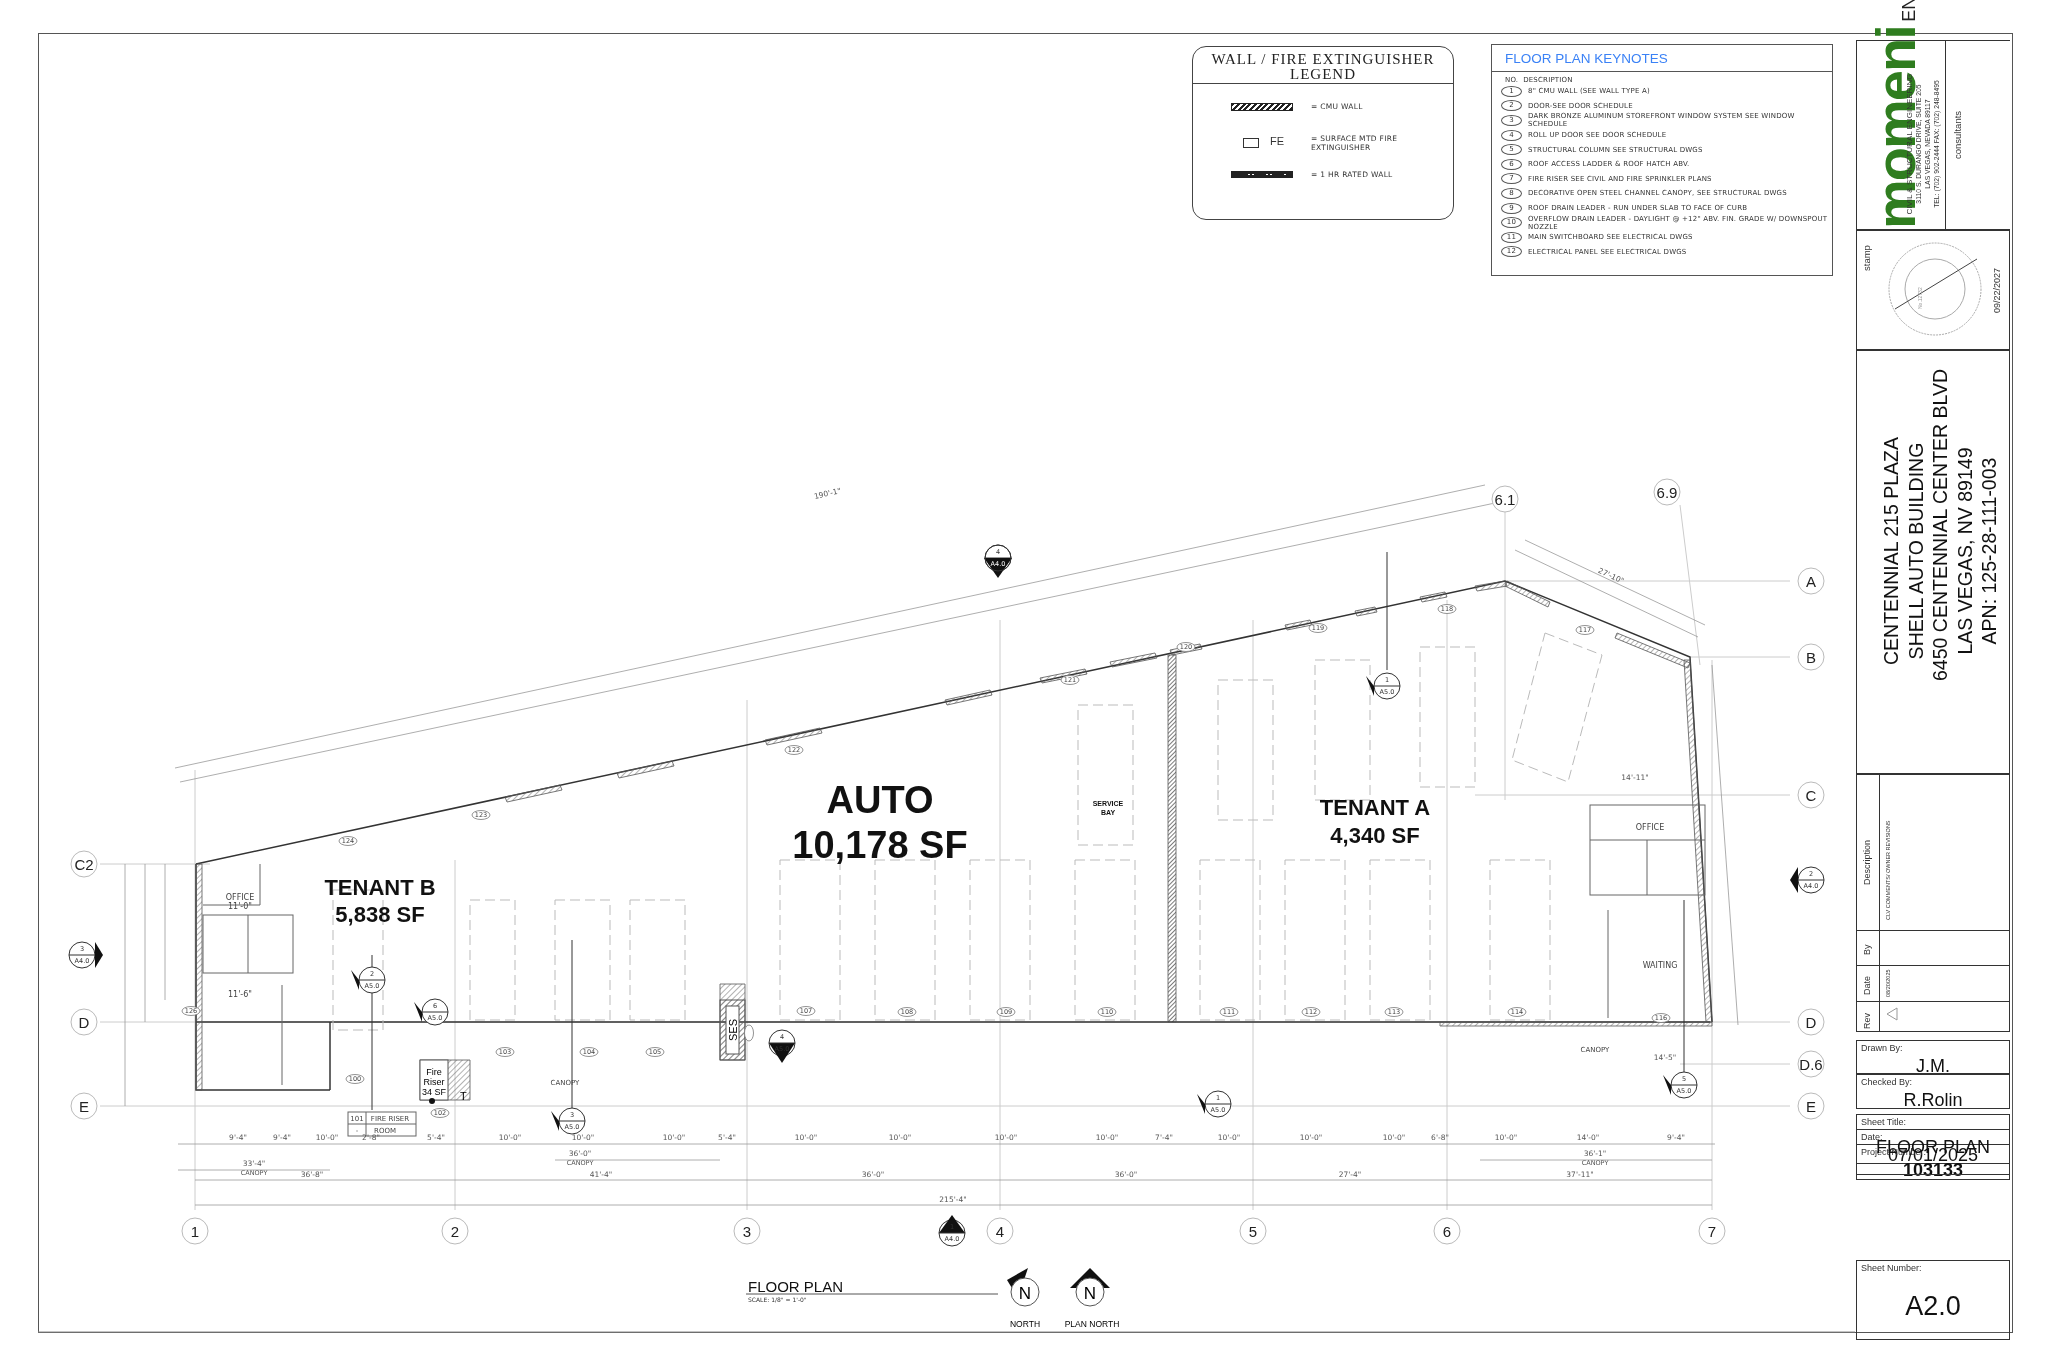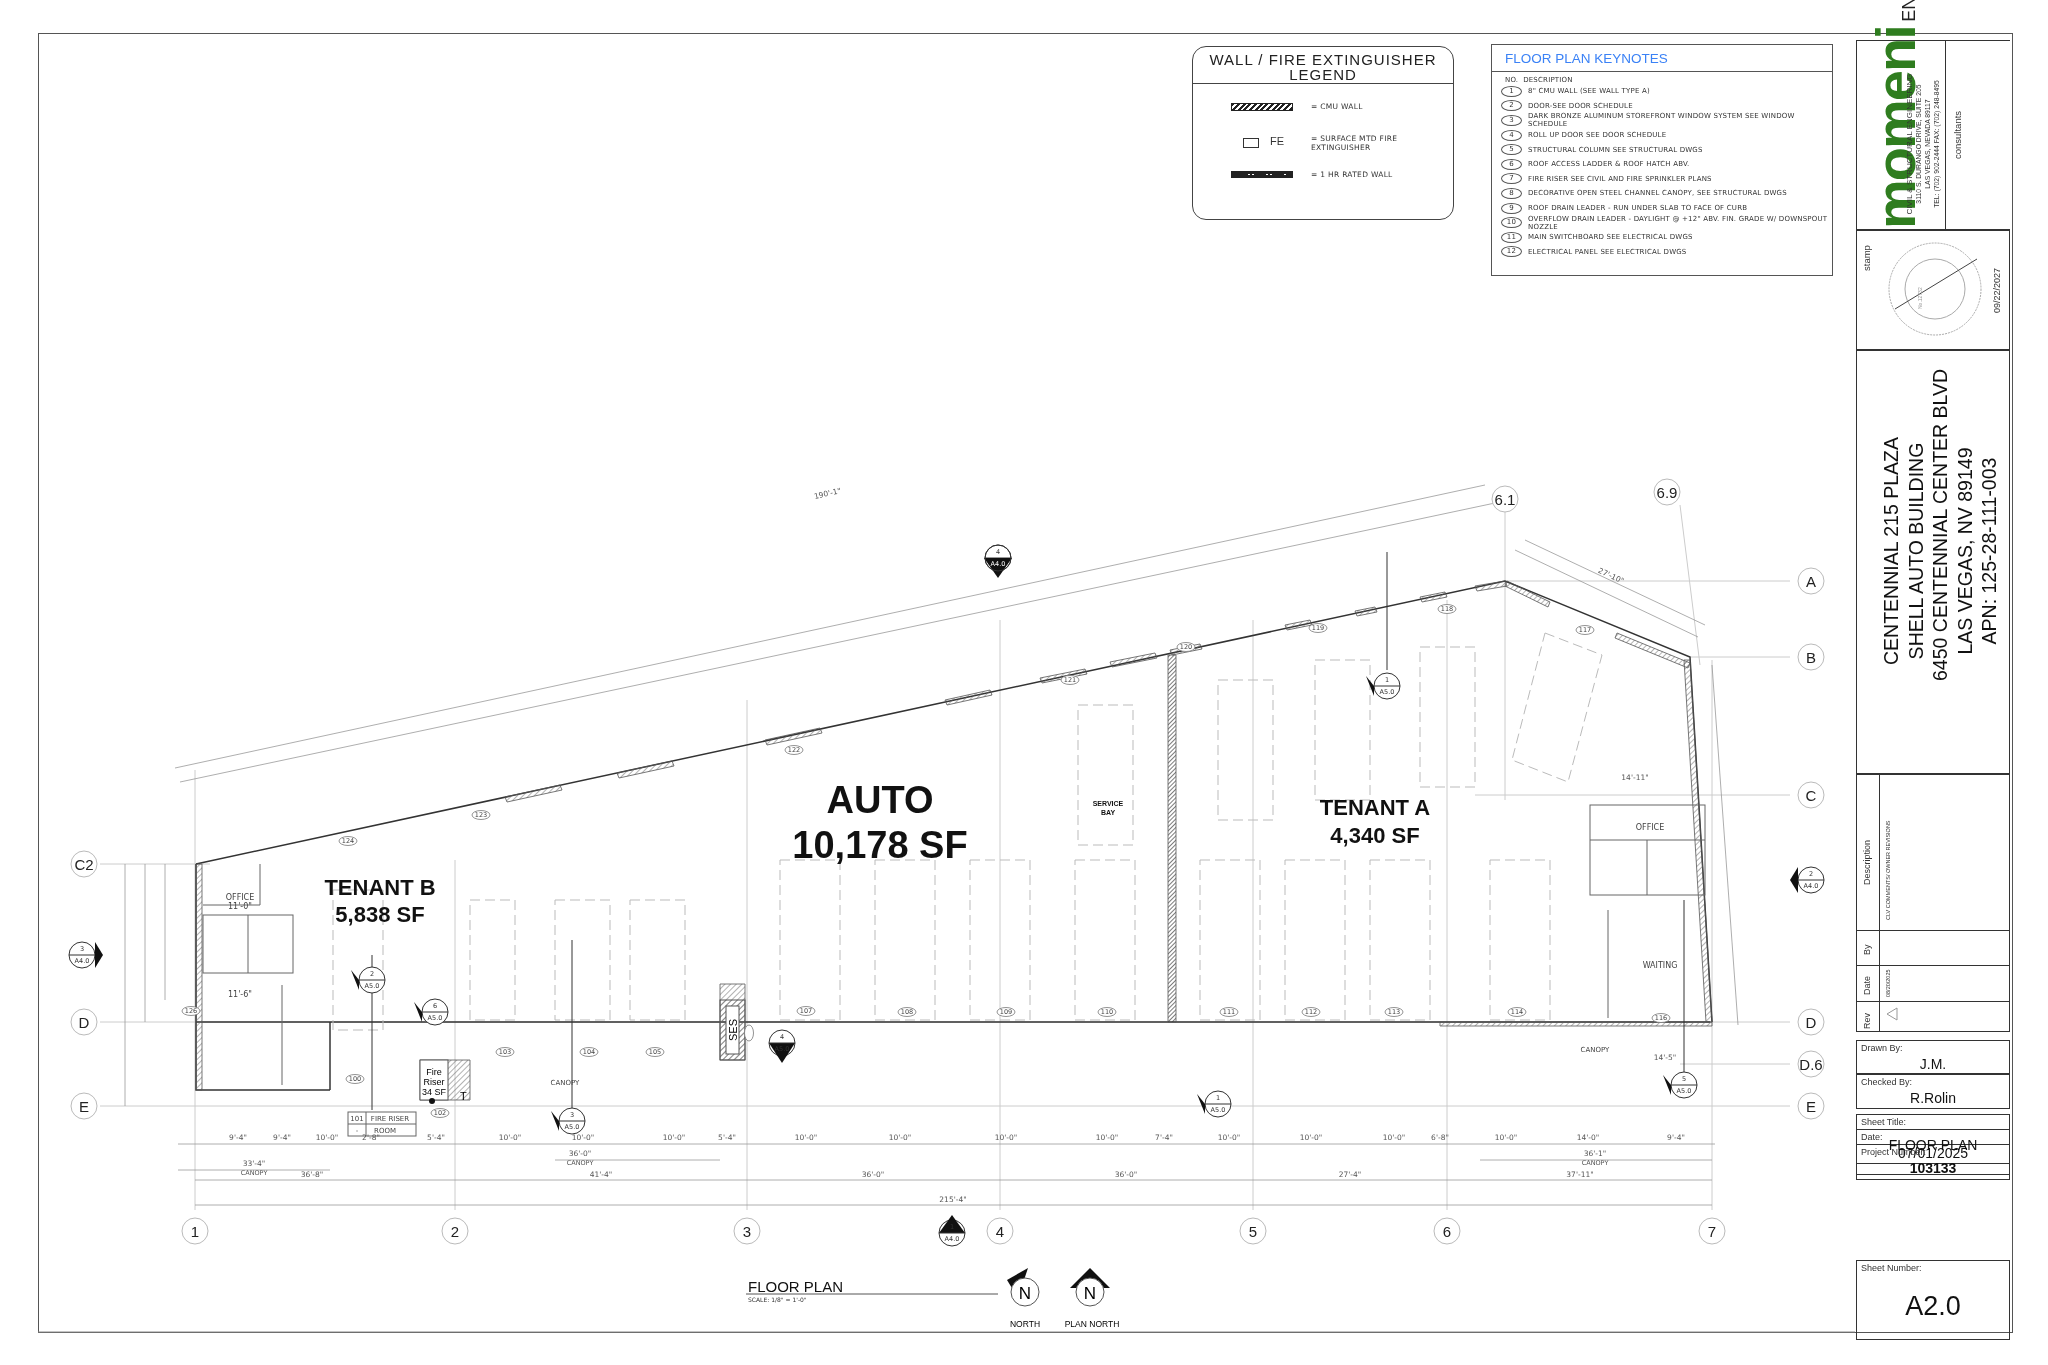--- a/index.html
+++ b/index.html
@@ -1,21 +1,21 @@
 <!DOCTYPE html>
 <html><head>
 <meta charset="utf-8">
 <style>
   html,body{margin:0;padding:0;background:#fff;}
   body{width:2048px;height:1365px;position:relative;overflow:hidden;font-family:"Liberation Sans",sans-serif;color:#111;}
   .sheet{position:absolute;left:38px;top:33px;width:1975px;height:1300px;border:1px solid #555;box-sizing:border-box;}
   svg.plan{position:absolute;left:0;top:0;width:2048px;height:1365px;}
   
   .legend{position:absolute;left:1192px;top:46px;width:262px;height:174px;border:1.5px solid #444;border-radius:14px;box-sizing:border-box;}
-  .legend-title{font-family:Liberation Sans, sans-serif;font-size:15px;letter-spacing:1px;text-align:center;line-height:15px;padding-top:5px;height:37px;border-bottom:1px solid #444;box-sizing:border-box;font-weight:300;color:#222;}
+  .legend-title{font-family:Liberation Serif, serif;font-size:15px;letter-spacing:1px;text-align:center;line-height:15px;padding-top:5px;height:37px;border-bottom:1px solid #444;box-sizing:border-box;font-weight:300;color:#222;}
   .legend-row{position:absolute;left:0;width:100%;height:14px;font-size:7.5px;color:#333;}
   .legend-row .sym{position:absolute;left:38px;top:2px;}
   .legend-row .lbl{position:absolute;left:118px;top:1px;font-family:"DejaVu Sans",sans-serif;letter-spacing:.3px;}
   .hatch{width:62px;height:8px;background:repeating-linear-gradient(135deg,#222 0 2px,#fff 2px 4px);border:1px solid #222;box-sizing:border-box;}
   .rated{width:62px;height:7px;background:#222;border:1px solid #222;position:relative;box-sizing:border-box;}
   .rated::after{content:"";position:absolute;left:4px;right:4px;top:2px;height:1px;background:repeating-linear-gradient(90deg,#222 0 12px,#fff 12px 14px,#222 14px 16px,#fff 16px 18px);}
   .fe-box{width:14px;height:8px;border:1px solid #333;display:inline-block;vertical-align:middle;}
   
   .keynotes{position:absolute;left:1491px;top:44px;width:342px;height:232px;border:1.5px solid #555;box-sizing:border-box;}
   .kn-title{font-size:13.5px;padding:6px 0 0 13px;height:27px;border-bottom:1px solid #555;box-sizing:border-box;color:#3b82f6;}
@@ -28,21 +28,21 @@
   .vtext{position:absolute;transform-origin:left top;transform:rotate(-90deg);white-space:nowrap;}
   .firm-logo{font-size:56px;color:#2f7d1f;font-weight:bold;letter-spacing:-2px;font-family:"Liberation Sans",sans-serif;}
   .firm-suffix{font-size:18px;color:#222;font-family:"Liberation Sans",sans-serif;}
   .firm-info{font-size:6.8px;color:#333;line-height:9px;text-align:center;}
   .consult{font-size:9.5px;color:#333;}
   .stamp-lbl{font-size:9.5px;color:#333;}
   .proj-lines{font-size:19.5px;line-height:24.5px;text-align:center;color:#111;}
   .rev-head{font-size:9px;color:#333;}
   .rev-val{font-size:5.5px;color:#333;}
   .field-lbl{font-size:9px;color:#333;position:absolute;left:4px;top:2px;}
-  .field-val{font-size:14px;color:#111;position:absolute;left:0;right:0;text-align:center;}
+  .field-val{font-size:18px;color:#111;position:absolute;left:0;right:0;text-align:center;}
 </style>
 </head>
 <body>
 
 <div class="sheet"></div>
 
 <svg class="plan" viewBox="0 0 2048 1365" xmlns="http://www.w3.org/2000/svg">
   <defs>
     <pattern id="hatch" width="4" height="4" patternUnits="userSpaceOnUse" patternTransform="rotate(45)">
       <line x1="0" y1="0" x2="0" y2="4" stroke="#666" stroke-width="1"></line>

